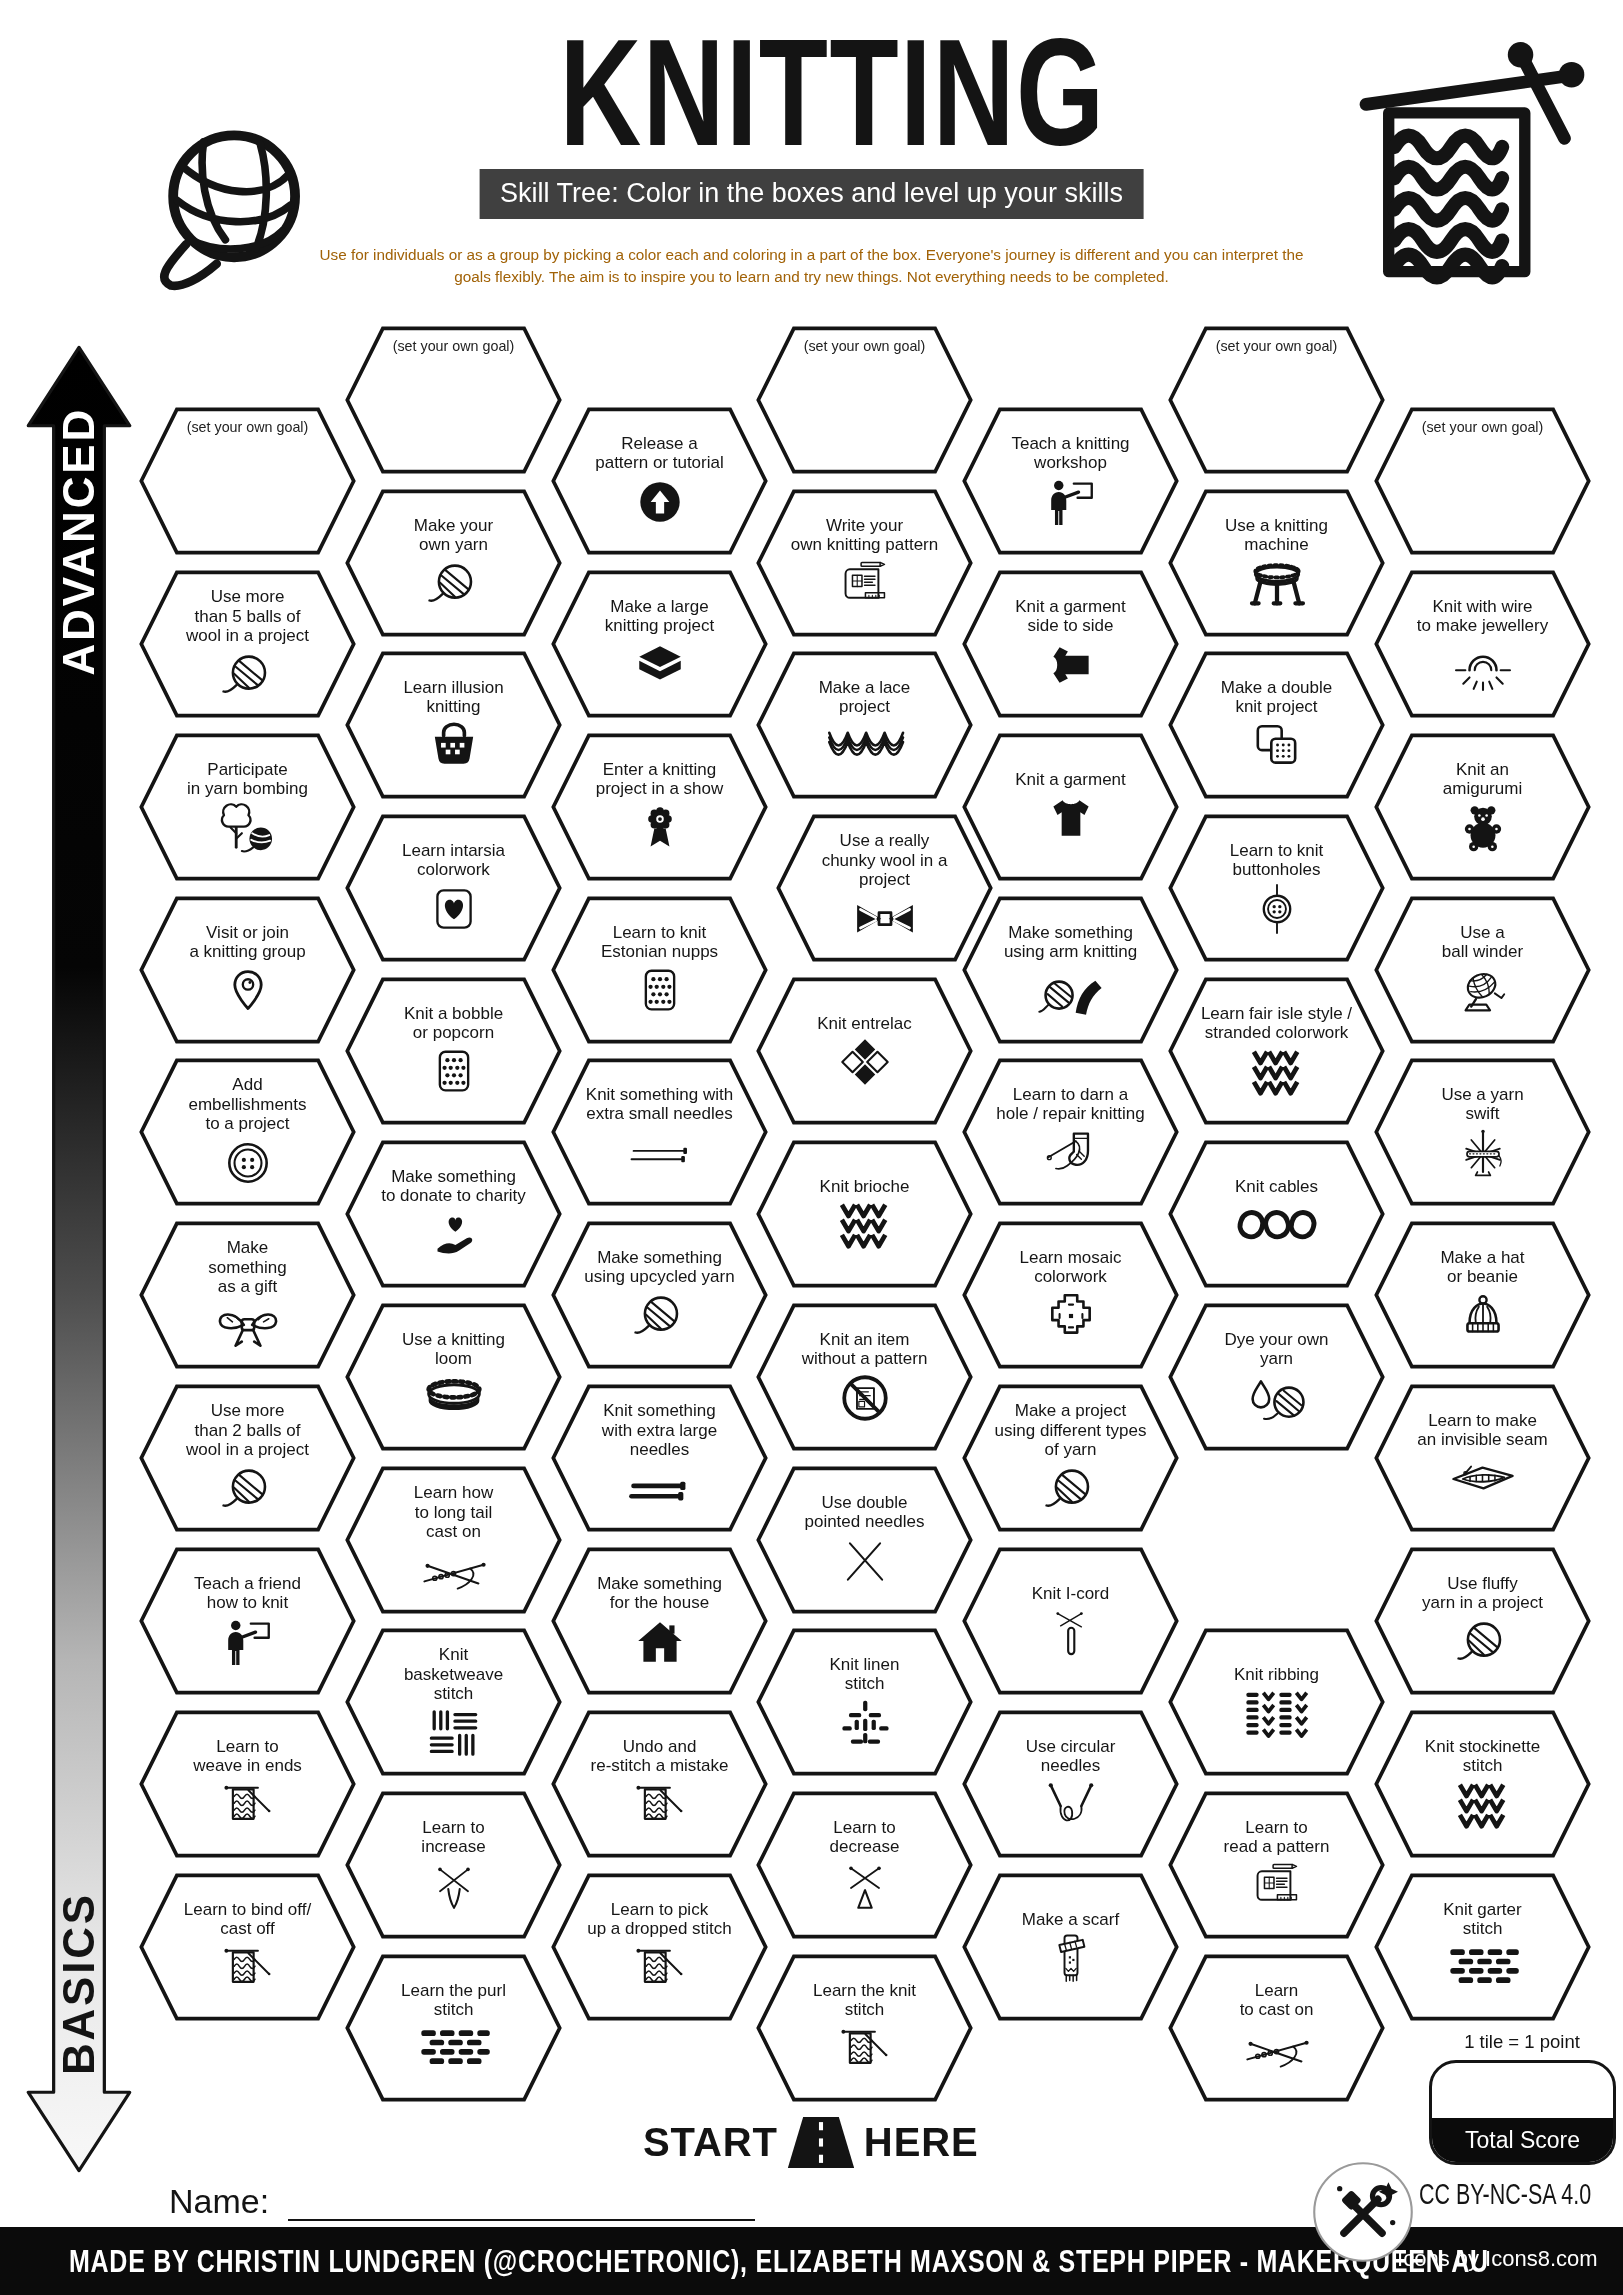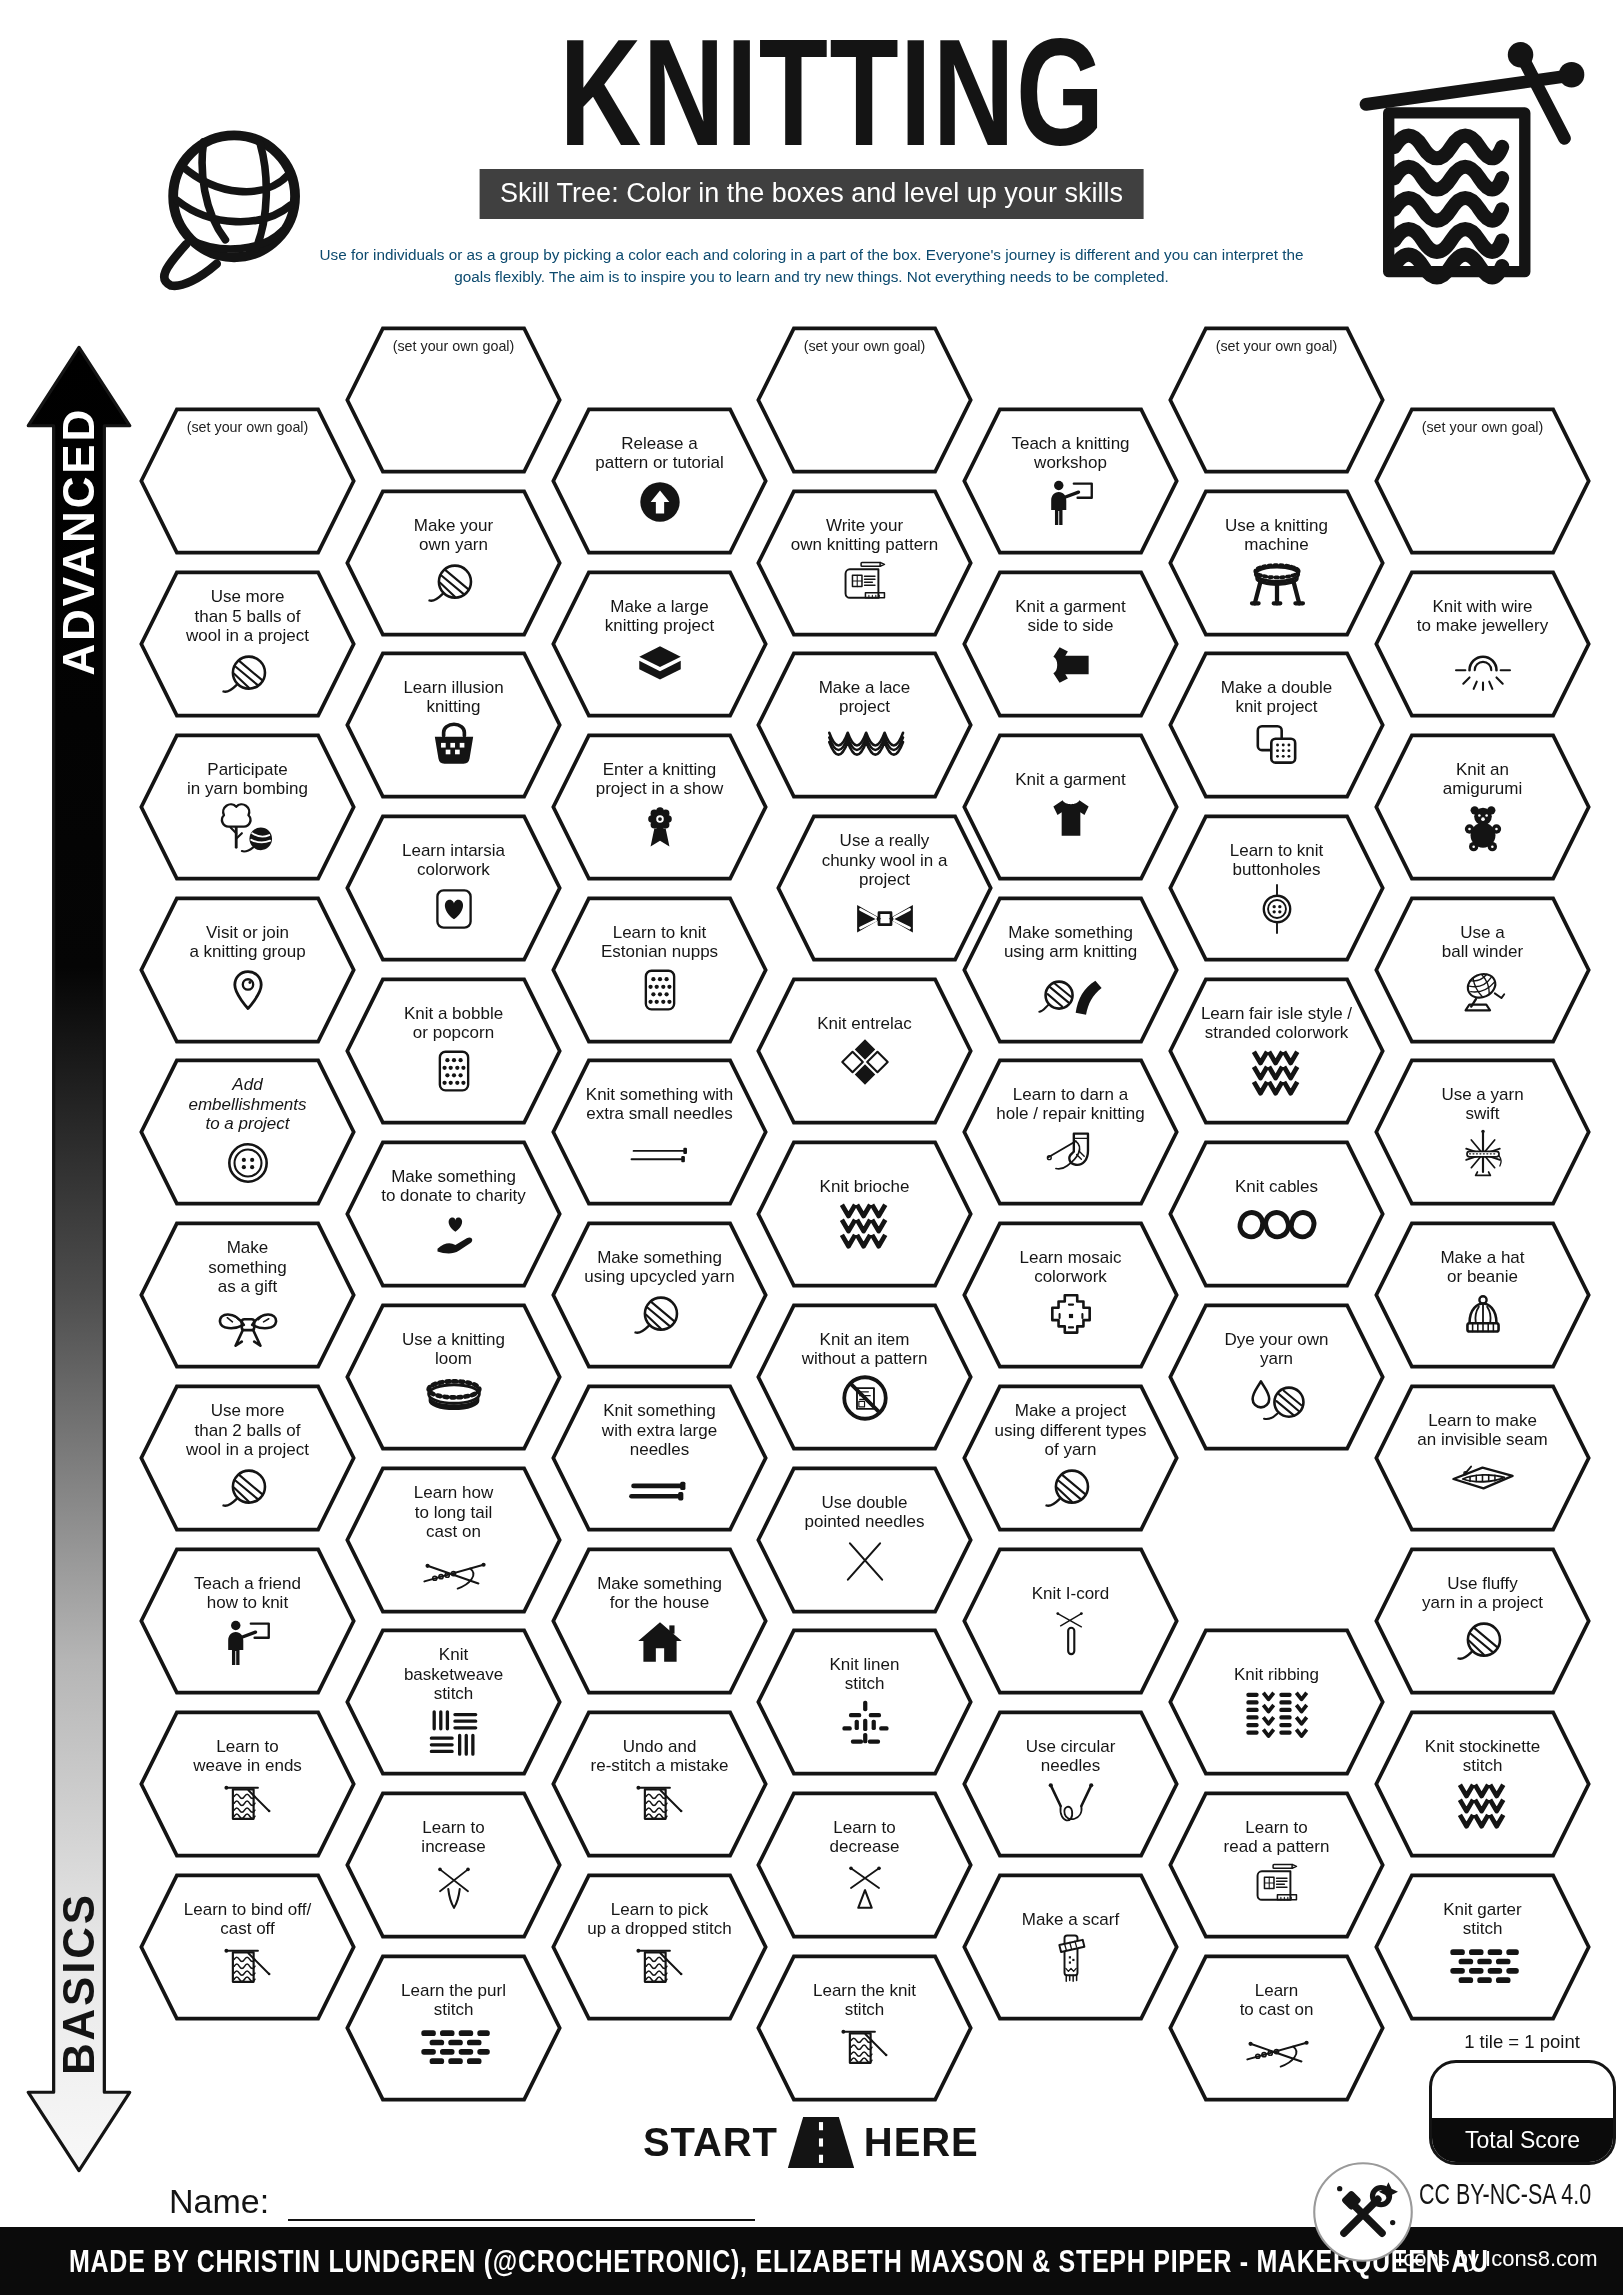--- a/index.html
+++ b/index.html
@@ -6,21 +6,21 @@
   body{width:1623px;height:2295px;background:#fff;position:relative;overflow:hidden;
        font-family:"Liberation Sans", sans-serif;color:#141414;}
 
   
   .title{position:absolute;top:19.4px;left:0;right:0;text-align:center;line-height:.95;}
   .title span{display:inline-block;font-size:153px;font-weight:800;letter-spacing:1.9px;
               transform:scaleX(.74) translateX(28px);white-space:nowrap;}
   .subbar{position:absolute;top:169px;left:50%;transform:translateX(-50%);
           background:#404040;color:#fff;font-size:27px;padding:9.3px 21px;white-space:nowrap;}
   .desc{position:absolute;top:244px;left:50%;transform:translateX(-50%);width:995px;
-        text-align:center;font-size:15.3px;line-height:1.45;color:#0c4a6e;}
+        text-align:center;font-size:15.3px;line-height:1.45;color:#a16207;}
   .logo-yarn{position:absolute;left:134px;top:116px;}
   .logo-knit{position:absolute;left:1349px;top:37px;}
 
   
   .axis{position:absolute;left:26px;top:343px;}
   .axis-label{position:absolute;writing-mode:vertical-rl;transform:rotate(180deg);
               font-weight:700;font-size:44px;letter-spacing:2.8px;white-space:nowrap;}
   .adv{left:54px;top:407px;color:#fff;}
   .bas{left:54px;top:1892px;color:#141414;}
 
@@ -552,21 +552,21 @@
       <div class="content">
         <div class="lbl">
           <div>Visit or join</div>
           <div>a knitting group</div>
         </div>
         <svg class="icn" viewBox="0 0 190 112" width="88" height="52">
           <use href="#i-location-pin"></use>
         </svg>
       </div>
     </div>
-    <div class="hex" style="left: 139px; top: 1058px; font-style: italic;">
+    <div class="hex" style="left: 139px; top: 1058px;">
       <svg class="shape" viewBox="0 0 470 320">
         <polygon points="82,5 388,5 465,160 388,315 82,315 5,160"></polygon>
       </svg>
       <div class="content">
         <div class="lbl">
           <div>Add</div>
           <div>embellishments</div>
           <div>to a project</div>
         </div>
         <svg class="icn" viewBox="0 0 190 112" width="88" height="52">

